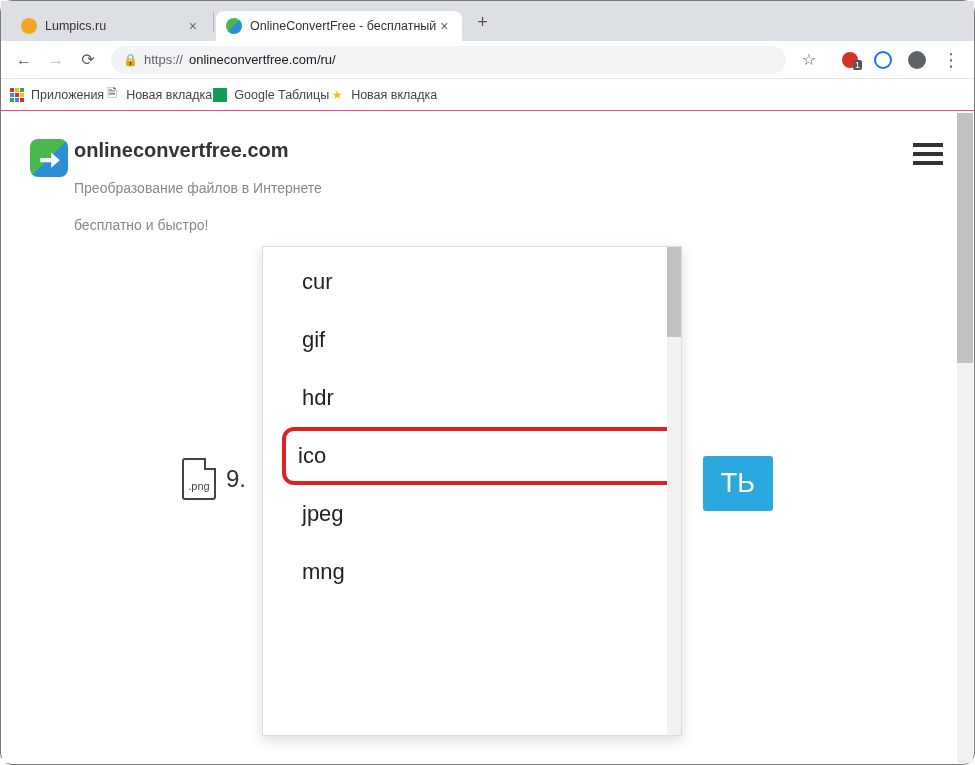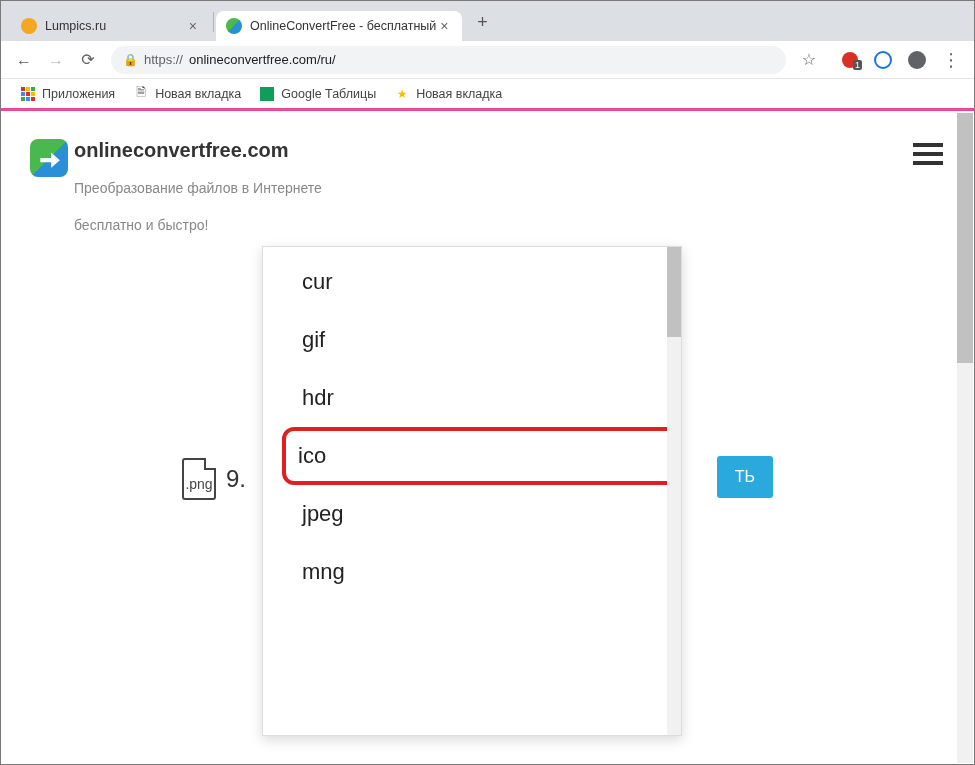--- a/index.html
+++ b/index.html
@@ -1,18 +1,18 @@
 <!DOCTYPE html>
 <html><head>
 <meta charset="utf-8">
 <style>
   * { box-sizing: border-box; margin: 0; padding: 0; font-family: Arial, Helvetica, sans-serif; }
   body { background: #fff; width: 975px; height: 765px; overflow: hidden; }
 
-  .window-frame { width: 975px; height: 765px; border: 1px solid #7a7a7a; border-radius: 0; position: relative; background: #fff; }
+  .window-frame { width: 975px; height: 765px; border: 1px solid #7a7a7a; border-radius: 12px; position: relative; background: #fff; }
   .window-controls { position: absolute; top: 4px; right: 8px; display: flex; gap: 6px; }
   .win-btn { width: 22px; height: 18px; border: 1px solid #888; background: #e4e4e4; display:flex; align-items:center; justify-content:center; font-size:11px; color:#555; border-radius:2px;}
   
   .tabbar { height: 40px; background:#dcdfe4; display:flex; align-items:flex-end; padding-left: 10px; padding-top:2px; position:relative;}
   .tab { height: 30px; display:flex; align-items:center; padding: 0 10px; border-radius: 8px 8px 0 0; font-size: 12.5px; color:#333; position:relative; min-width:200px;}
   .tab .favicon { width:16px; height:16px; margin-right:8px; border-radius:50%; display:inline-flex; align-items:center; justify-content:center;}
   .tab .close { margin-left:auto; font-size:14px; color:#666; padding:0 4px;}
   .tab.active { background:#fff; }
   .tab-sep { width:1px; height:20px; background:#b0b3b8; align-self:center; margin:0 2px;}
   .newtab { width:28px; height:28px; display:flex; align-items:center; justify-content:center; font-size:18px; color:#555; margin-left:6px; align-self:center;}
@@ -22,21 +22,21 @@
   .nav-icn.disabled { color:#bfbfbf;}
   .url-field { flex:1; height:28px; border-radius:14px; background:#f1f3f4; display:flex; align-items:center; padding:0 12px; font-size:13px; color:#5f6368; gap:6px;}
   .lock { font-size:12px;}
   .right-icons { display:flex; align-items:center; gap:16px; margin-left:10px; }
   .globe { width:18px; height:18px; border:2px solid #1a73e8; border-radius:50%; position:relative; display:inline-block;}
   .ext1 { width:16px; height:16px; background:#d93025; border-radius:50%; position:relative; display:inline-block;}
   .ext1::after{content:"1"; color:#fff; font-size:9px; position:absolute; right:-4px; bottom:-2px; background:#555; border-radius:2px; padding:0 2px;}
   .avatar { width:18px; height:18px; background:#5f6368; border-radius:50%; display:inline-block;}
   .menu-dots { font-size:18px; color:#5f6368;}
 
-  .bookmarksbar { height: 32px; background:#fff; display:flex; align-items:center; padding: 0 19px; gap:18px; border-bottom:3px solid #ec4899; font-size:12.5px; color:#444;}
+  .bookmarksbar { height: 32px; background:#fff; display:flex; align-items:center; padding: 0 8px; border-bottom:1px solid #ec4899; font-size:12.5px; color:#444;}
   .bm { display:flex; align-items:center; gap:6px;}
   .bm .ic { width:16px; height:16px; display:inline-flex; align-items:center; justify-content:center; font-size:12px;}
   .apps-ic { display:grid; grid-template-columns:repeat(3,4px); gap:1px;}
   .apps-ic span{width:4px;height:4px;background:#d93025;}
   .apps-ic span:nth-child(2){background:#fbbc04;}
   .apps-ic span:nth-child(3){background:#34a853;}
   .apps-ic span:nth-child(4){background:#4285f4;}
   .apps-ic span:nth-child(5){background:#d93025;}
   .apps-ic span:nth-child(6){background:#fbbc04;}
   .apps-ic span:nth-child(7){background:#34a853;}
@@ -52,25 +52,25 @@
   .logo-sq { width:38px; height:38px; border-radius:8px; background:linear-gradient(135deg,#49b84f 50%,#2b8fd8 50%); display:flex; align-items:center; justify-content:center; position:relative;}
   .logo-sq svg{width:26px;height:26px;}
   .site-title { font-size:20px; font-weight:700; color:#333;}
   .site-sub { font-size:14px; color:#888; line-height:1.5; margin-top:16px;}
   .hamburger { position:absolute; right:30px; top:30px; width:30px; height:22px; display:flex; flex-direction:column; justify-content:space-between;}
   .hamburger span{height:4px; background:#333; width:100%;}
 
   .content { position:relative; padding-top:30px; }
 
   .file-row { position:absolute; left:180px; top:212px; display:flex; align-items:center; gap:10px;}
-  .file-ic { width:34px; height:42px; border:2px solid #444; border-radius:3px; position:relative; display:flex; align-items:flex-end; justify-content:center; font-size:14px; color:#444; padding-bottom:6px;}
+  .file-ic { width:34px; height:42px; border:2px solid #444; border-radius:3px; position:relative; display:flex; align-items:flex-end; justify-content:center; font-size:11px; color:#444; padding-bottom:6px;}
   .file-ic::before{content:""; position:absolute; top:-2px; right:-2px; width:10px; height:10px; background:#fff; border-left:2px solid #444; border-bottom:2px solid #444;}
   .file-num { font-size:24px; color:#333;}
 
-  .convert-btn { position:absolute; right:200px; top:210px; background:#2aa9df; color:#fff; font-size:16px; padding:12px 18px; border-radius:3px;}
+  .convert-btn { position:absolute; right:200px; top:210px; background:#2aa9df; color:#fff; font-size:27px; padding:12px 18px; border-radius:3px;}
 
   .dropdown { position:absolute; left:260px; top:0px; width:420px; height:490px; background:#fff; box-shadow:0 4px 12px rgba(0,0,0,.15); border:1px solid #ddd;}
   .dropdown-inner { height:100%; overflow-y:hidden; position:relative;padding-left:19px;}
   .dd-list { padding: 6px 0;}
   .dd-item { padding: 16px 20px; font-size:22px; color:#222; font-family: 'Trebuchet MS', sans-serif;}
   .dd-item.highlighted { outline:4px solid #e02020; border-radius:8px; margin:4px 4px; padding:12px 12px;}
   .dd-scroll { position:absolute; right:0; top:0; width:14px; height:100%; background:#f1f1f1;}
   .dd-thumb { position:absolute; right:0; top:0; width:14px; height:90px; background:#c1c1c1;}
 
   .page-scroll { position:absolute; right:1px; top:112px; bottom:1px; width:16px; background:#f1f1f1;}

